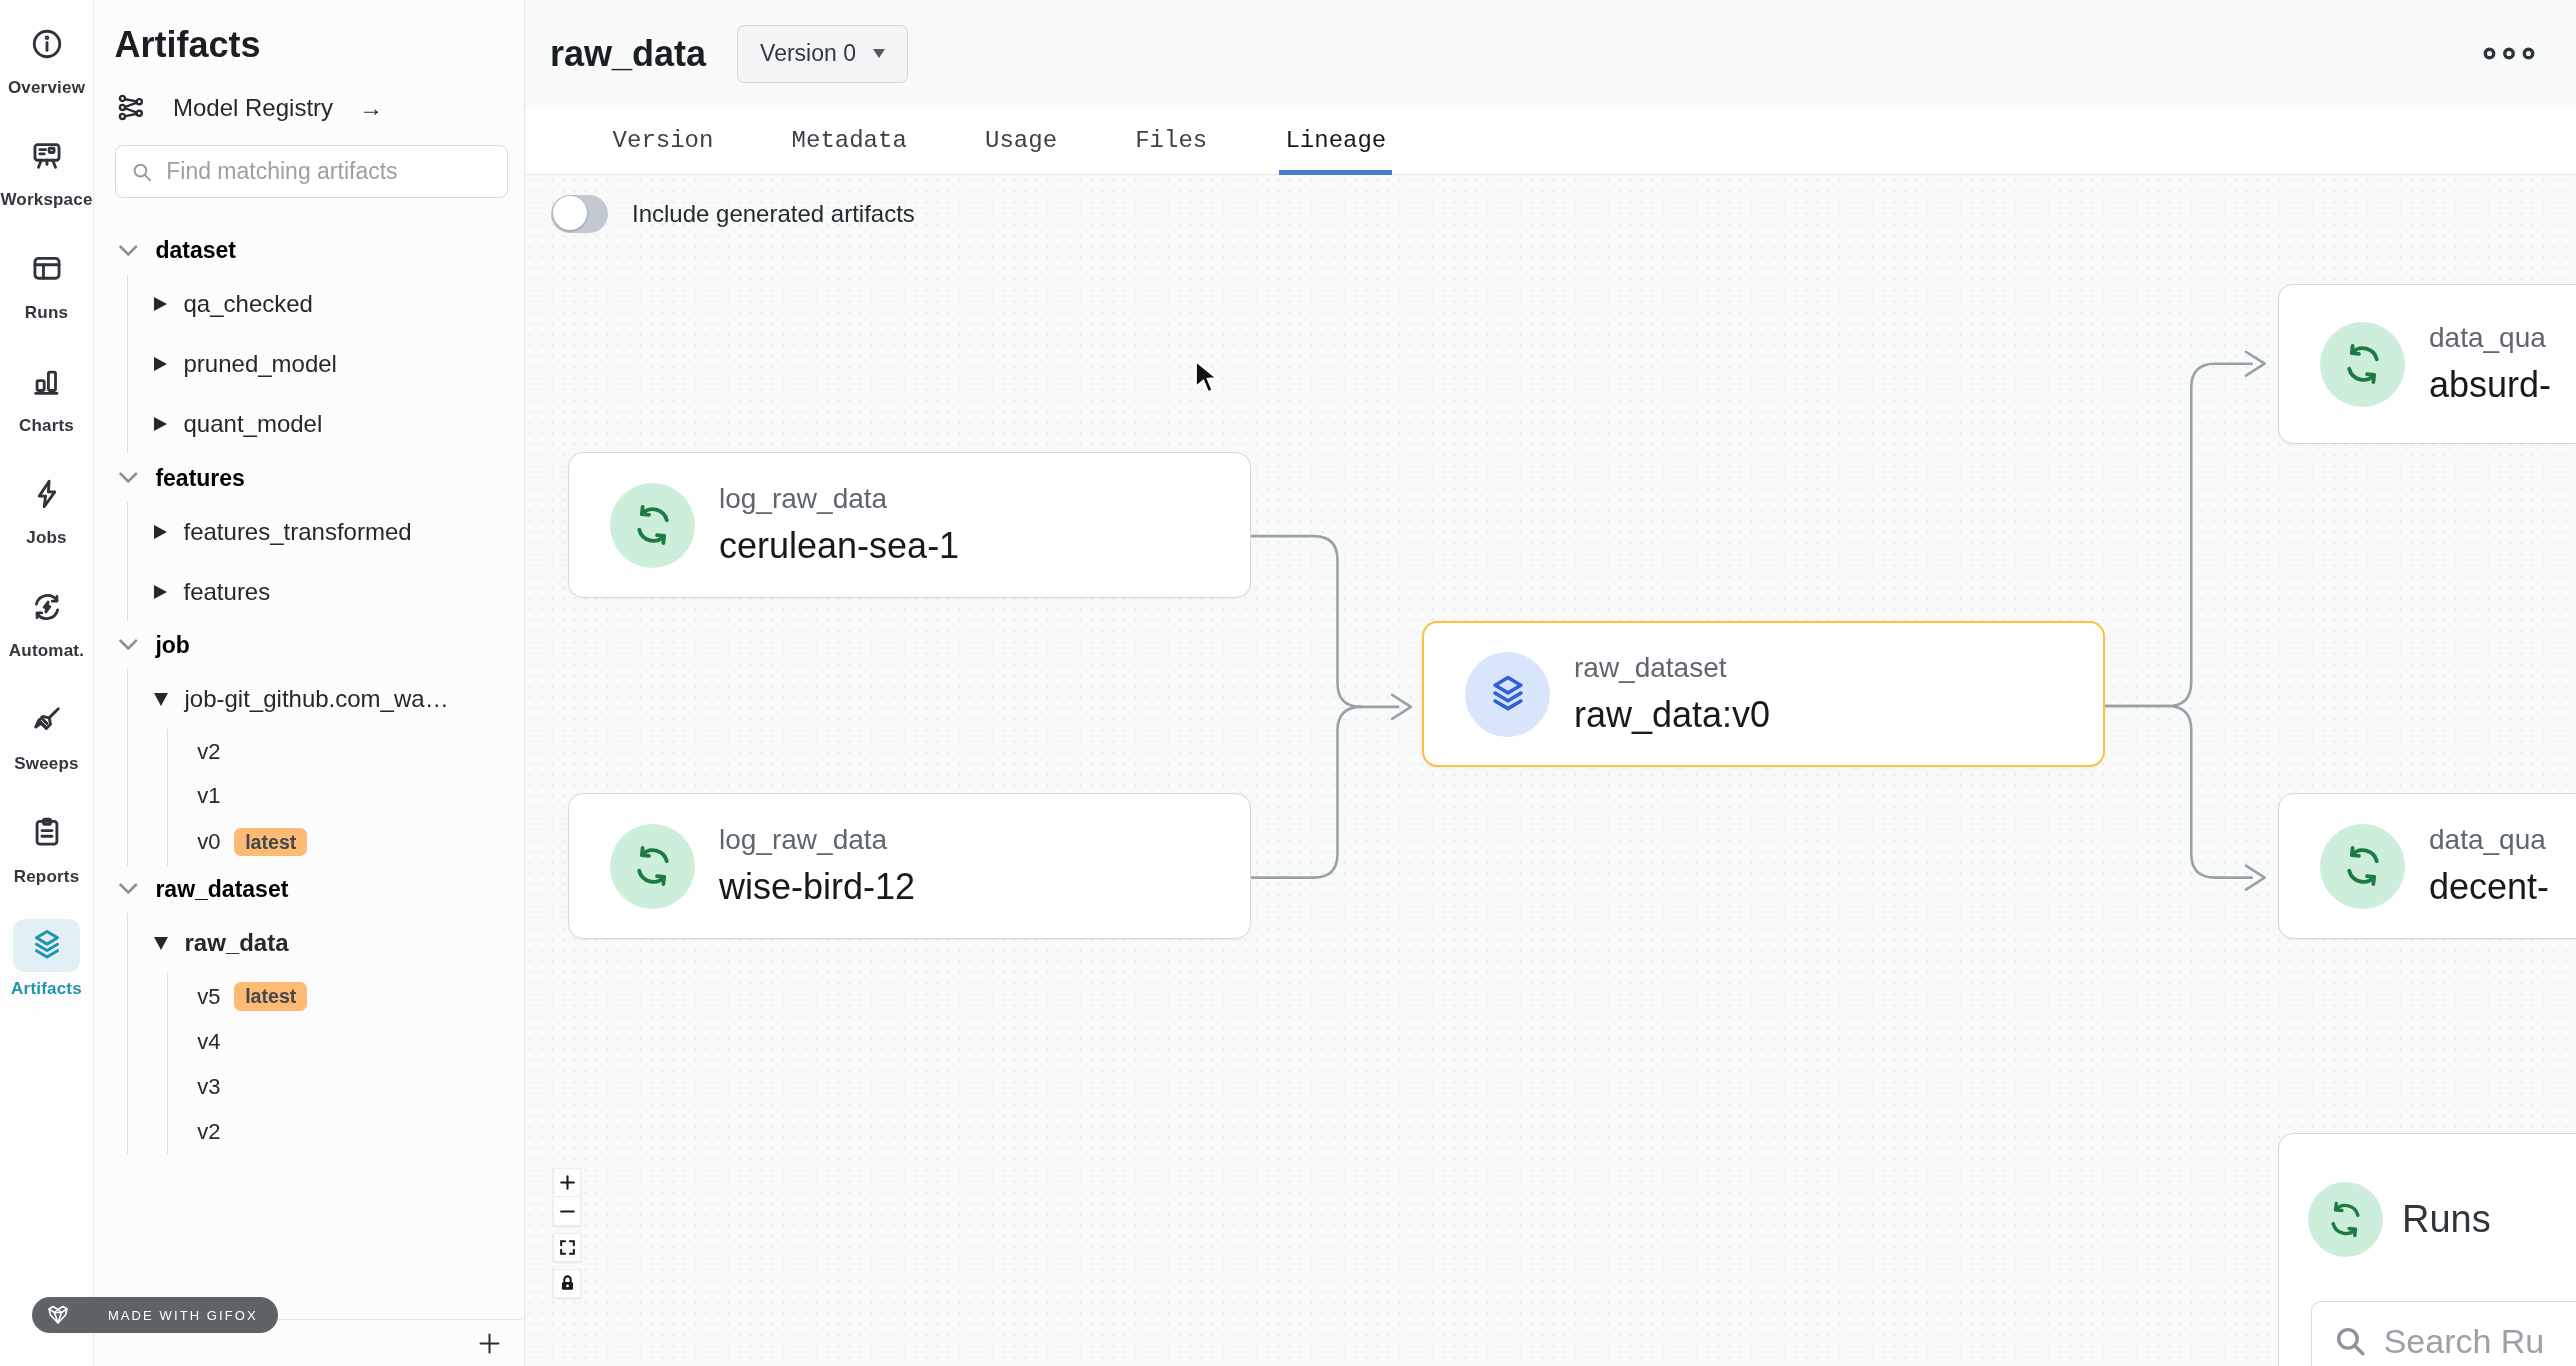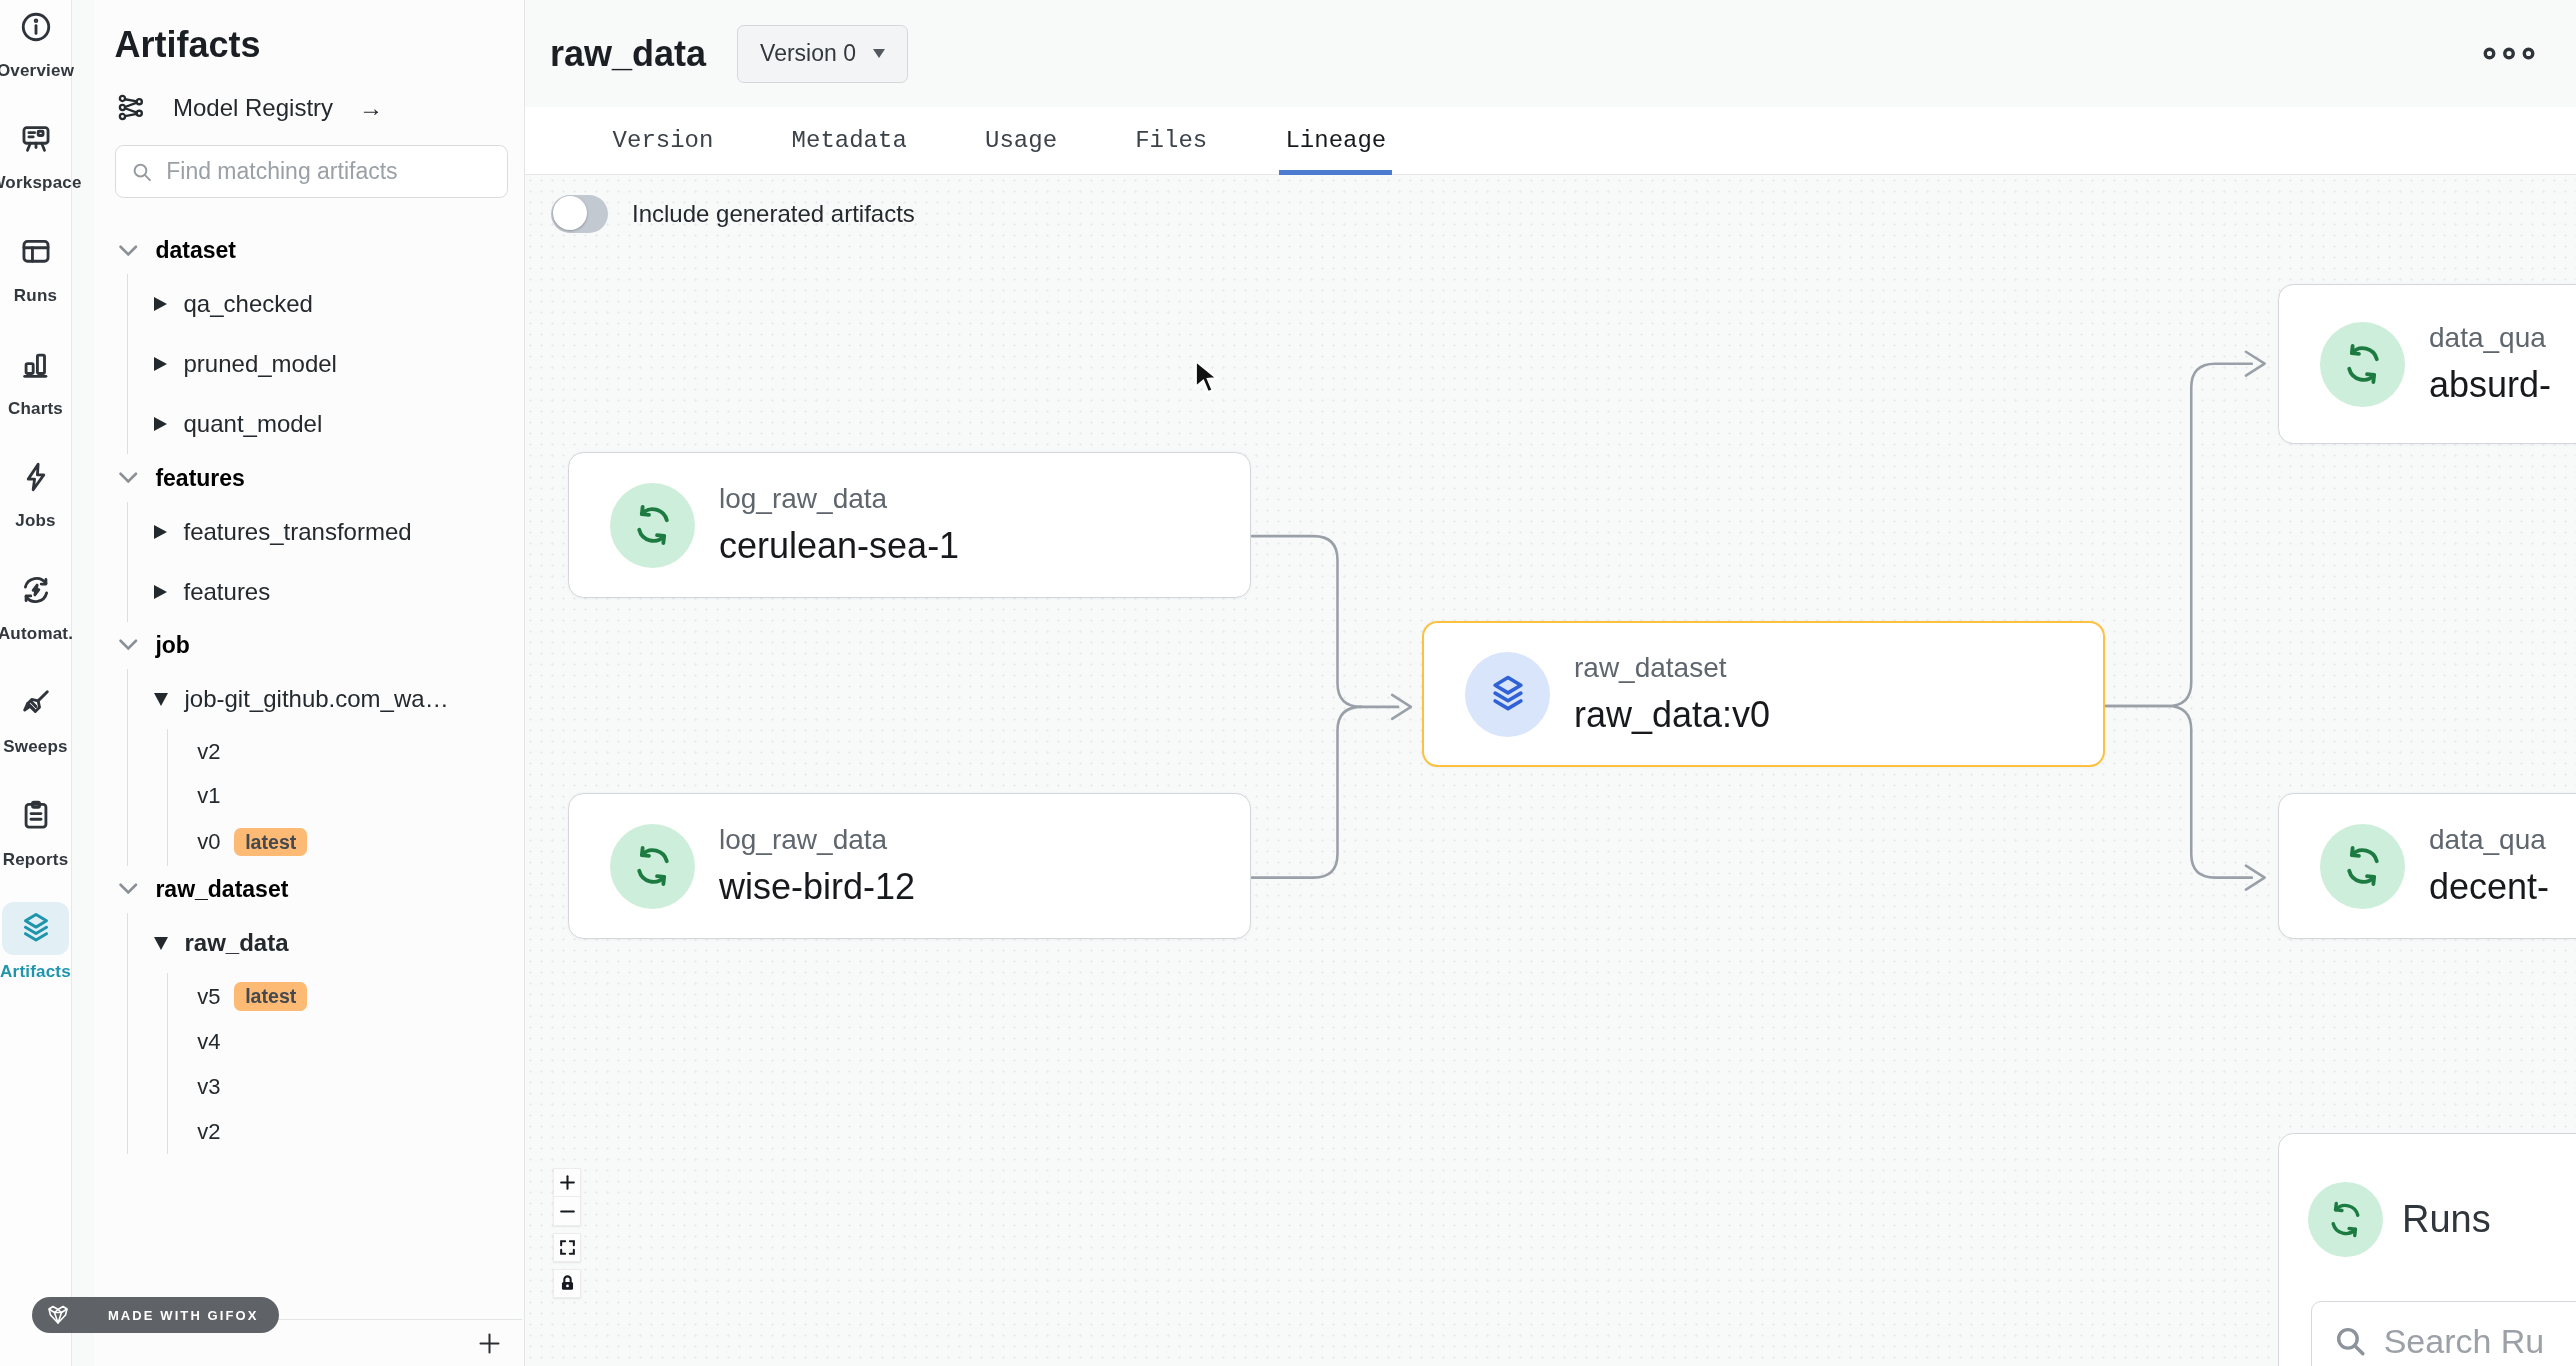--- a/index.html
+++ b/index.html
@@ -1,23 +1,23 @@
 <!DOCTYPE html>
 <html style="font-size:13.7px"><head>
 <meta charset="utf-8">
 <style>
   * { margin:0; padding:0; box-sizing:border-box; }
   html,body { width:2576px; height:1367px; overflow:hidden; }
   body { font-family:"Liberation Sans", sans-serif; background:#f8f9f9; color:#1b1f24; }
   .app { position:relative; width:2576px; height:1367px; overflow:hidden; }
 
   
-  .rail { position:absolute; left:0; top:0; bottom:0; width:72px; background:#fdfdfd;
+  .rail { position:absolute; left:0; top:0; bottom:0; width:94px; background:#fdfdfd;
           border-right:1.7px solid #e7e8ea; display:flex; flex-direction:column; align-items:flex-start;
-          z-index:30; }
+          padding-top:17px; z-index:30; }
   .rail-item { display:flex; flex-direction:column; align-items:center; gap:7.7px; margin-bottom:32px; cursor:pointer; width:100%; }
   .rail-icon-wrap { width:67px; height:53px; display:flex; align-items:center; justify-content:center; border-radius:12px; }
   .rail-item.active .rail-icon-wrap { background:#e2f0f5; }
   .rail-label { font-size:17px; font-weight:700; color:#33383f; letter-spacing:0.2px; }
   .rail-item.active .rail-label { color:#1f95ad; }
   .rail-icon { stroke:#2f343a; fill:none; stroke-width:2; stroke-linecap:round; stroke-linejoin:round; }
   .rail-item.active .rail-icon { stroke:#1f95ad; }
 
   
   .panel { position:absolute; left:94px; top:0; bottom:0; width:431px; background:#fcfcfc;
@@ -42,21 +42,21 @@
   .badge { background:#fdba74; border-radius:6.8px; padding:2.6px 11px; font-size:19.6px; font-weight:600; color:#44494f; }
   .tri-r { width:0; height:0; border-left:13px solid #24292e; border-top:7.7px solid transparent; border-bottom:7.7px solid transparent; }
   .tri-d { width:0; height:0; border-top:13px solid #24292e; border-left:7.7px solid transparent; border-right:7.7px solid transparent; }
 
   .panel-footer { position:absolute; left:0; right:1.7px; bottom:0; height:48px; background:#fcfcfc;
                   border-top:1.7px solid #e2e4e6; display:flex; align-items:center; justify-content:flex-end; padding-right:19px; }
   .plus-btn { cursor:pointer; display:flex; }
 
   .gifox { position:absolute; left:32px; bottom:34px; height:36px; background:rgba(86,90,94,.95);
            border-radius:18px; display:flex; align-items:center; gap:10.2px; padding:0 20.5px 0 13.7px; z-index:40; }
-  .gifox .lbl { color:#fff; font-size:13px; font-weight:700; letter-spacing:2.1px;padding-left:28px; }
+  .gifox .lbl { color:#fff; font-size:13px; font-weight:400; letter-spacing:2.1px;padding-left:28px; }
 
   
   .main { position:absolute; left:525px; top:0; right:0; bottom:0; }
   .mhead { height:107px; display:flex; align-items:center; padding-left:25px; position:relative; }
   .mhead h2 { font-size:36px; font-weight:700; color:#1b1f24; }
   .version-btn { margin-left:31px; height:58px; background:#f3f4f5; border:1.7px solid #d5d8db; border-radius:6.8px;
                  display:flex; align-items:center; gap:17px; padding:0 22px; font-size:23px; color:#33383e; cursor:pointer; }
   .caret { width:0; height:0; border-top:9.4px solid #54595f; border-left:6.8px solid transparent; border-right:6.8px solid transparent; }
   .dots-btn { position:absolute; right:39px; top:44px; cursor:pointer; }
 

